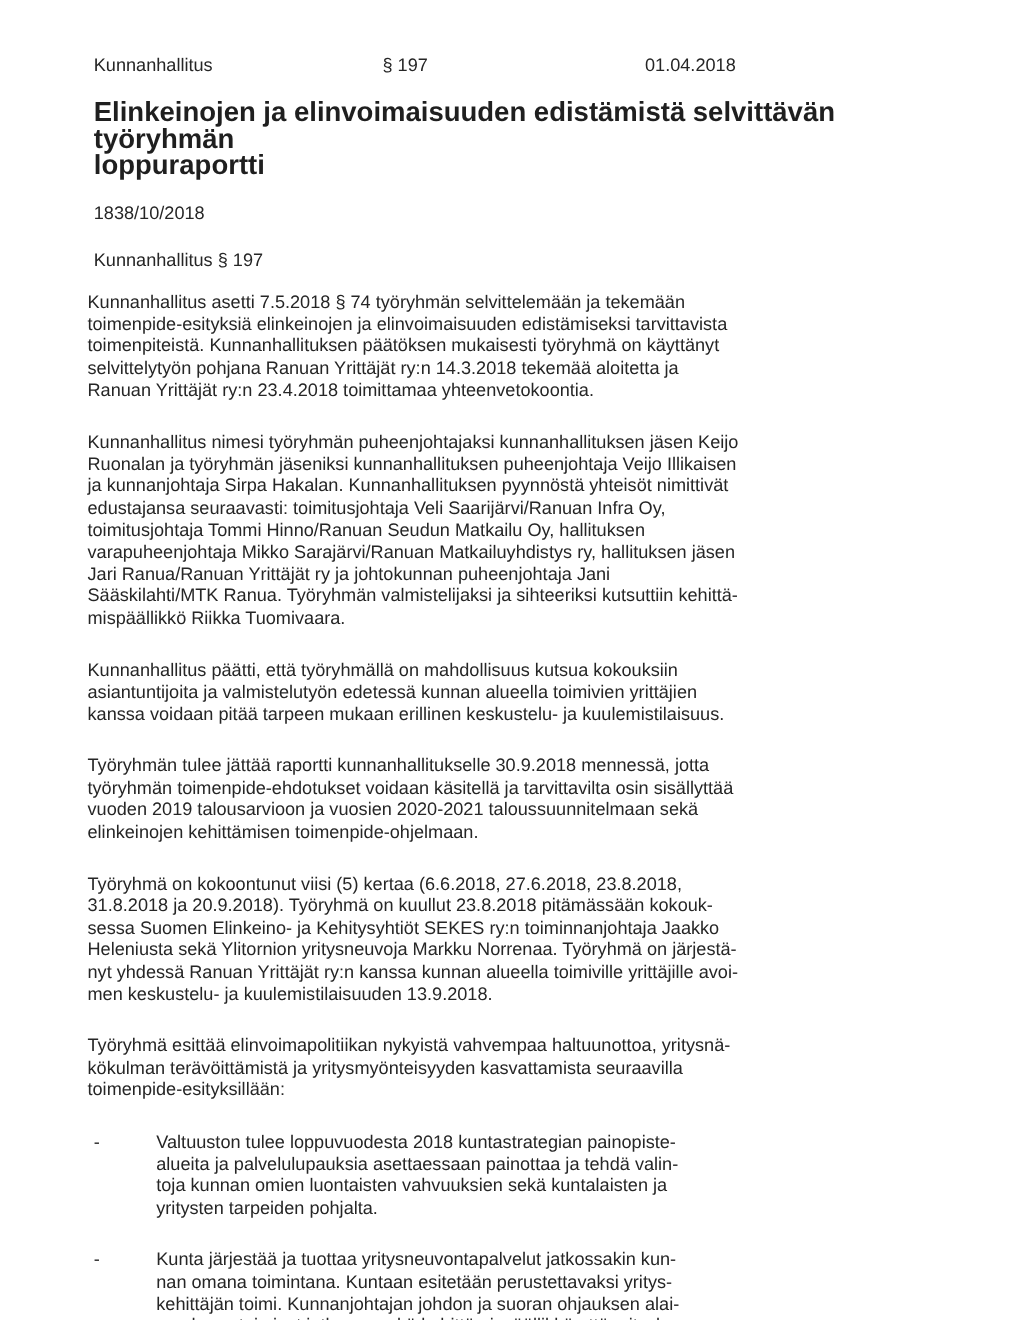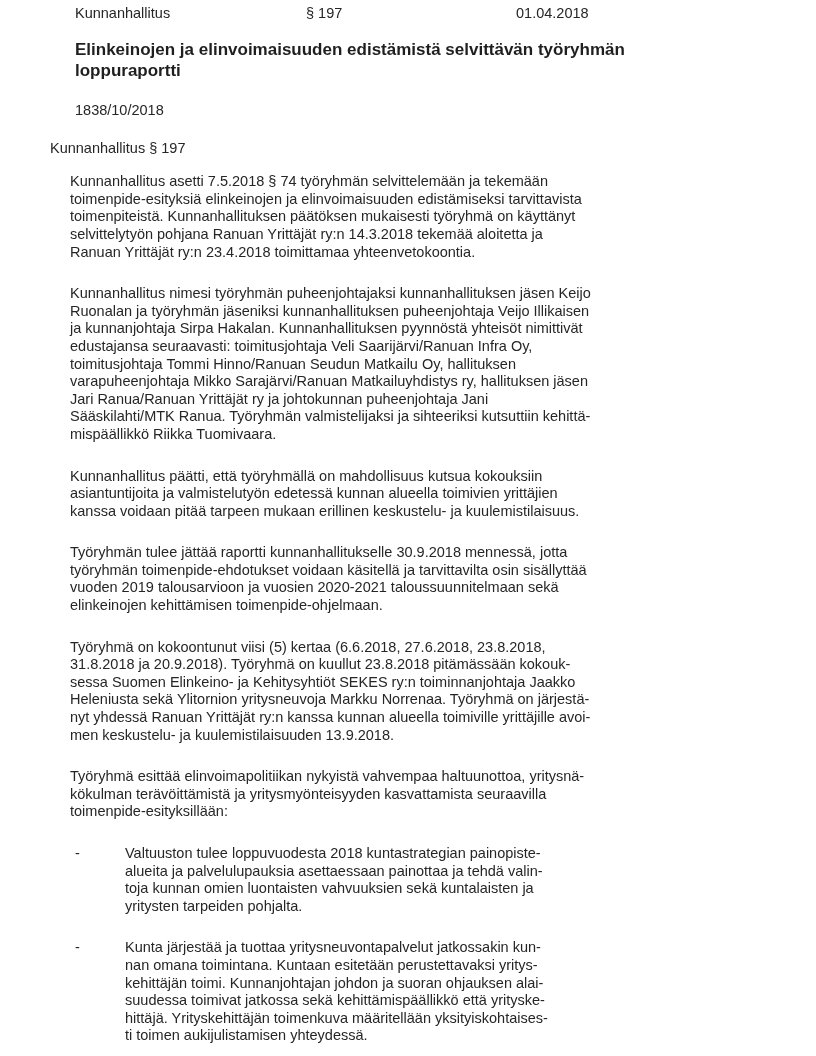--- a/index.html
+++ b/index.html
@@ -9,35 +9,35 @@
     height: 1056px;
     background: #ffffff;
     font-family: "Liberation Sans", "DejaVu Sans", sans-serif;
     font-size: 14.5px;
     line-height: 17.6px;
     color: #262626;
     overflow: hidden;
     box-sizing: border-box;
     padding-top: 5px;
   }
-  .doc-header { position: relative; height: 18px; }
+  .doc-header { position: relative; height: 18px; margin-top: 40px; }
   .h-org  { position: absolute; left: 75px;  top: 0; }
   .h-sec  { position: absolute; left: 306px; top: 0; }
   .h-date { position: absolute; left: 516px; top: 0; }
   .title {
     margin: 16px 0 0 75px;
     width: 640px;
-    font-size: 17px;
+    font-size: 22px;
     line-height: 21px;
     font-weight: bold;
     white-space: pre-line;
     color: #1f1f1f;
   }
   .case-no { margin: 21px 0 0 75px; }
-  .sec-ref { margin: 20px 0 0 50px; }
+  .sec-ref { margin: 20px 0 0 75px; }
   .body-block { margin: 16px 0 0 70px; width: 600px; }
   .para { white-space: pre-line; margin-bottom: 24px; }
   .bullet { display: flex; margin-bottom: 24px; }
   .bullet .dash {
     flex: none;
     width: 55px;
     padding-left: 5px;
     box-sizing: border-box;
   }
   .bullet .btext { flex: 1; white-space: pre-line; }

